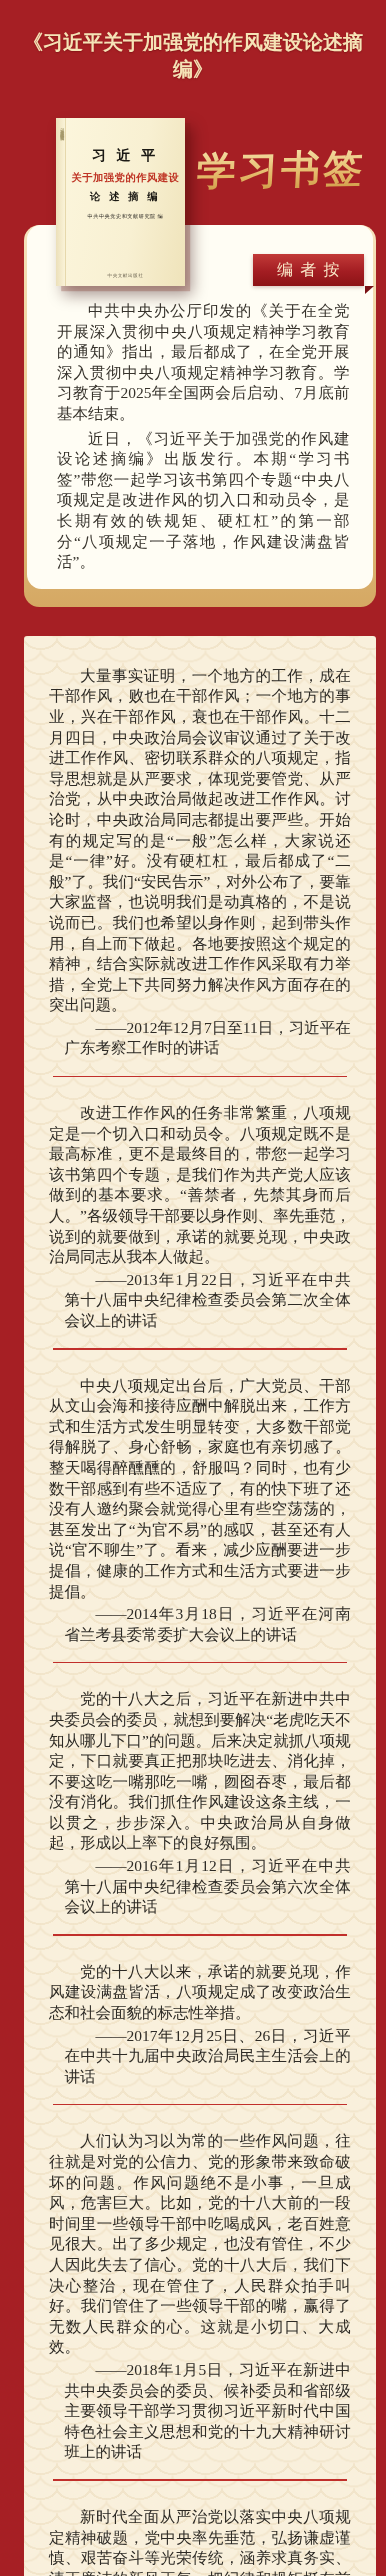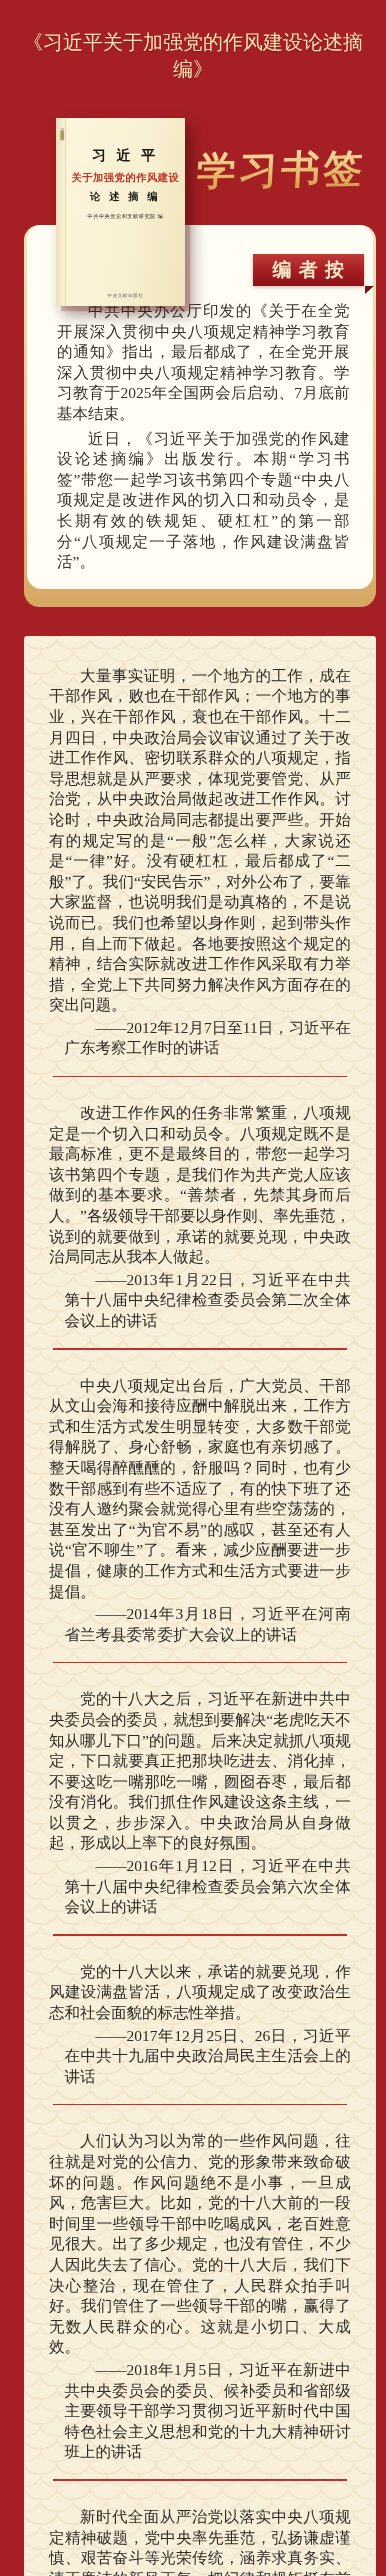--- a/index.html
+++ b/index.html
@@ -8,21 +8,21 @@
     margin: 0 auto;
     background: #a61f24;
     font-family: "Liberation Serif", "DejaVu Serif", serif;
     overflow-x: hidden;
   }
   
   .top-title {
     margin: 29px 5.2px 0;
     text-align: center;
     font-size: 20px;
-    font-weight: normal;
+    font-weight: bold;
     color: #f5e3b6;
     letter-spacing: 0px;
     text-shadow: 0 1px 1.5px rgba(80,0,0,.35);
   }
   
   .hero {
     position: relative;
     margin: 142px 10.3px 29px 24px;
     background: linear-gradient(180deg, #f6e3bd 0%, #e8c98c 55%, #d5a863 100%);
     border-radius: 15.5px;
@@ -43,22 +43,22 @@
   }
   .ribbon {
     position: absolute;
     top: 29px;
     right: 11.3px;
     width: 105px;
     height: 32px;
     z-index: 4;
     background: linear-gradient(180deg, #c23a38 0%, #a31d22 55%, #8c1316 100%);
     color: #f9e9c9;
-    font-size: 19px;
-    font-weight: bold;
+    font-size: 16px;
+    font-weight: normal;
     letter-spacing: 7.2px;
     display: flex;
     align-items: center;
     justify-content: center;
     padding-left: 6.2px;
     box-shadow: 0 2.1px 4.1px rgba(70,0,0,.25);
     text-align: center;
   }
   .ribbon::after {
     content: "";
@@ -68,21 +68,21 @@
     margin-top: -0.5px;
     border-left: 9.8px solid #7a1115;
     border-bottom: 8.8px solid transparent;
   }
   
   .book {
     position: absolute;
     top: -107px;
     left: 32px;
     width: 129px;
-    height: 188px;
+    height: 168px;
     z-index: 5;
     display: flex;
     background: linear-gradient(100deg, #fcf6dd 0%, #f8f0d2 60%, #efe3ba 100%);
     box-shadow: 5.2px 5.2px 0 rgba(120,30,20,.25), 7.2px 9.3px 14.4px rgba(40,0,0,.4);
   }
   .book-spine {
     width: 8.8px;
     background: linear-gradient(90deg, #ece0ba, #faf3d8);
     border-right: 0.5px solid #e6d8ac;
     writing-mode: vertical-rl;

